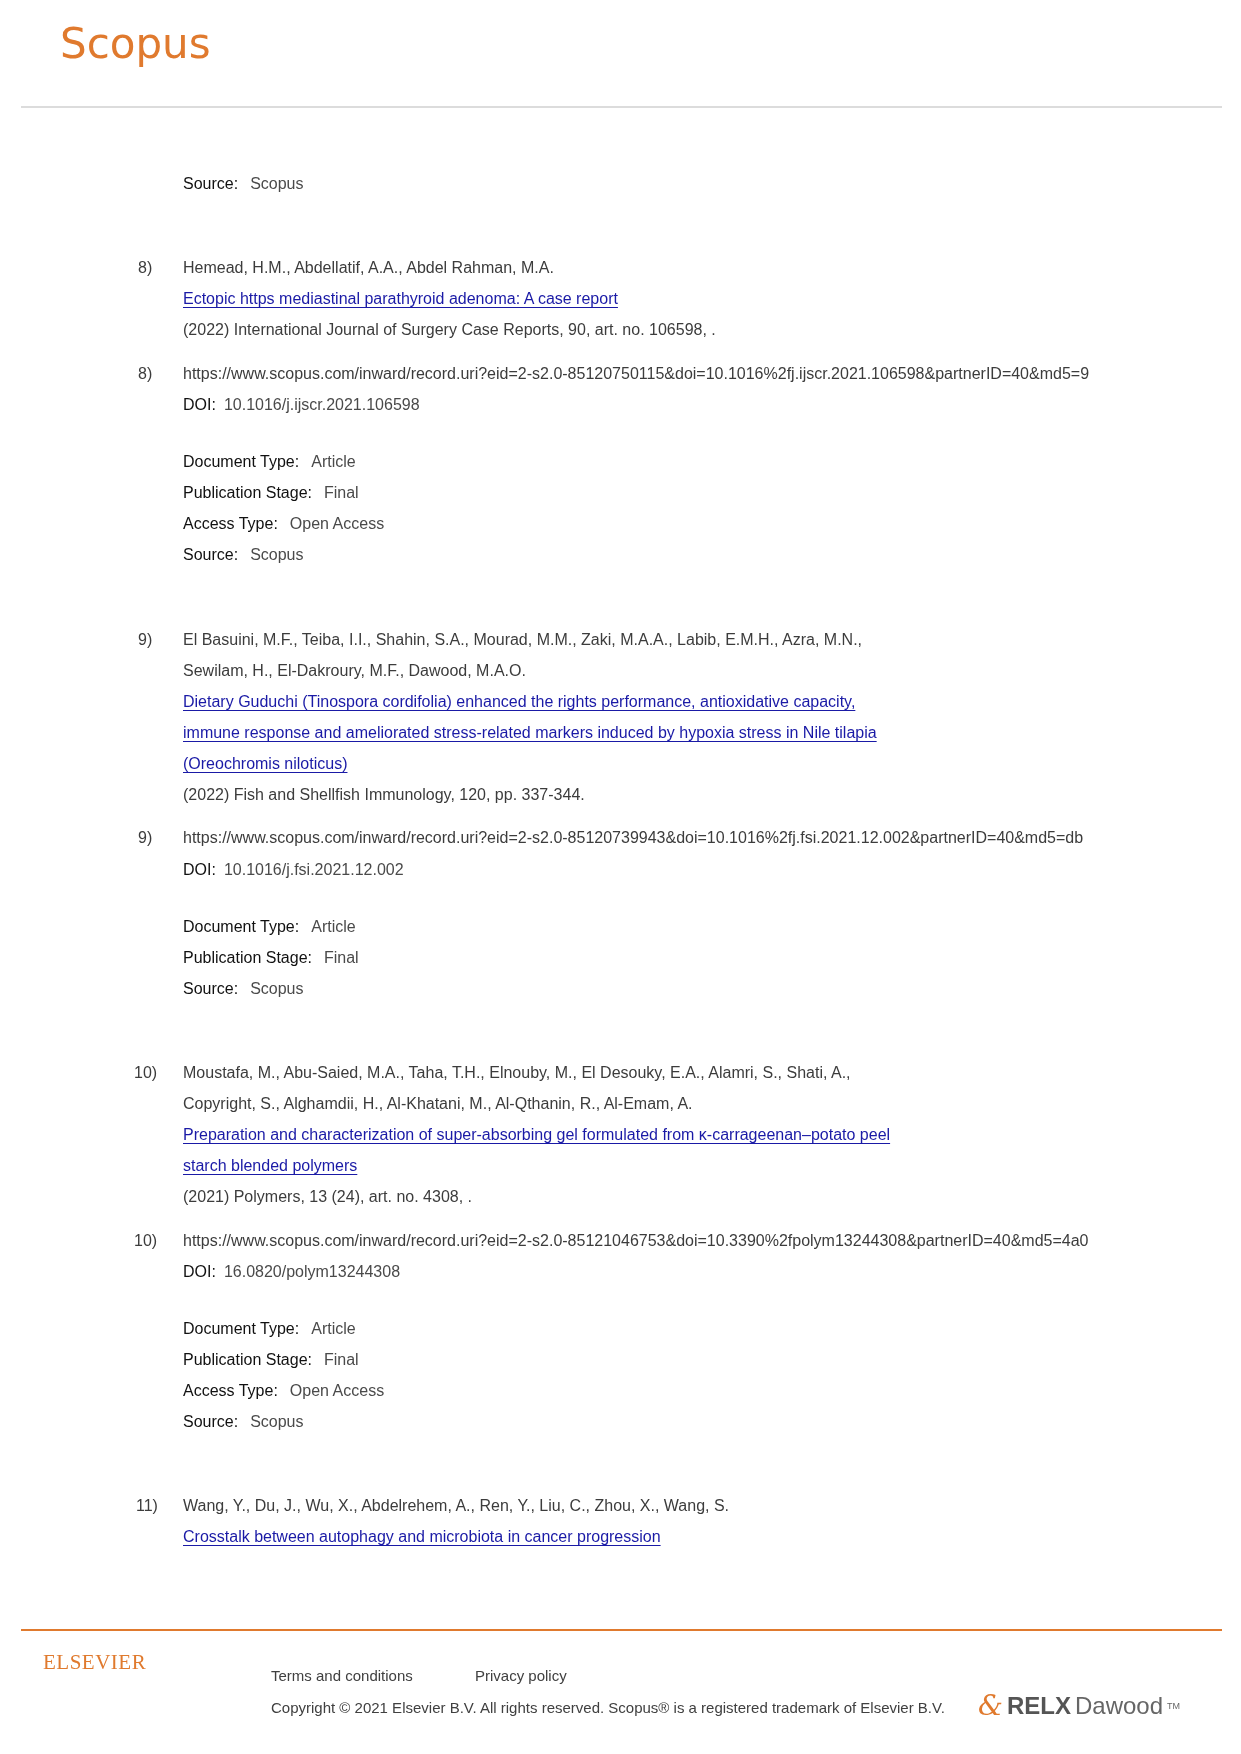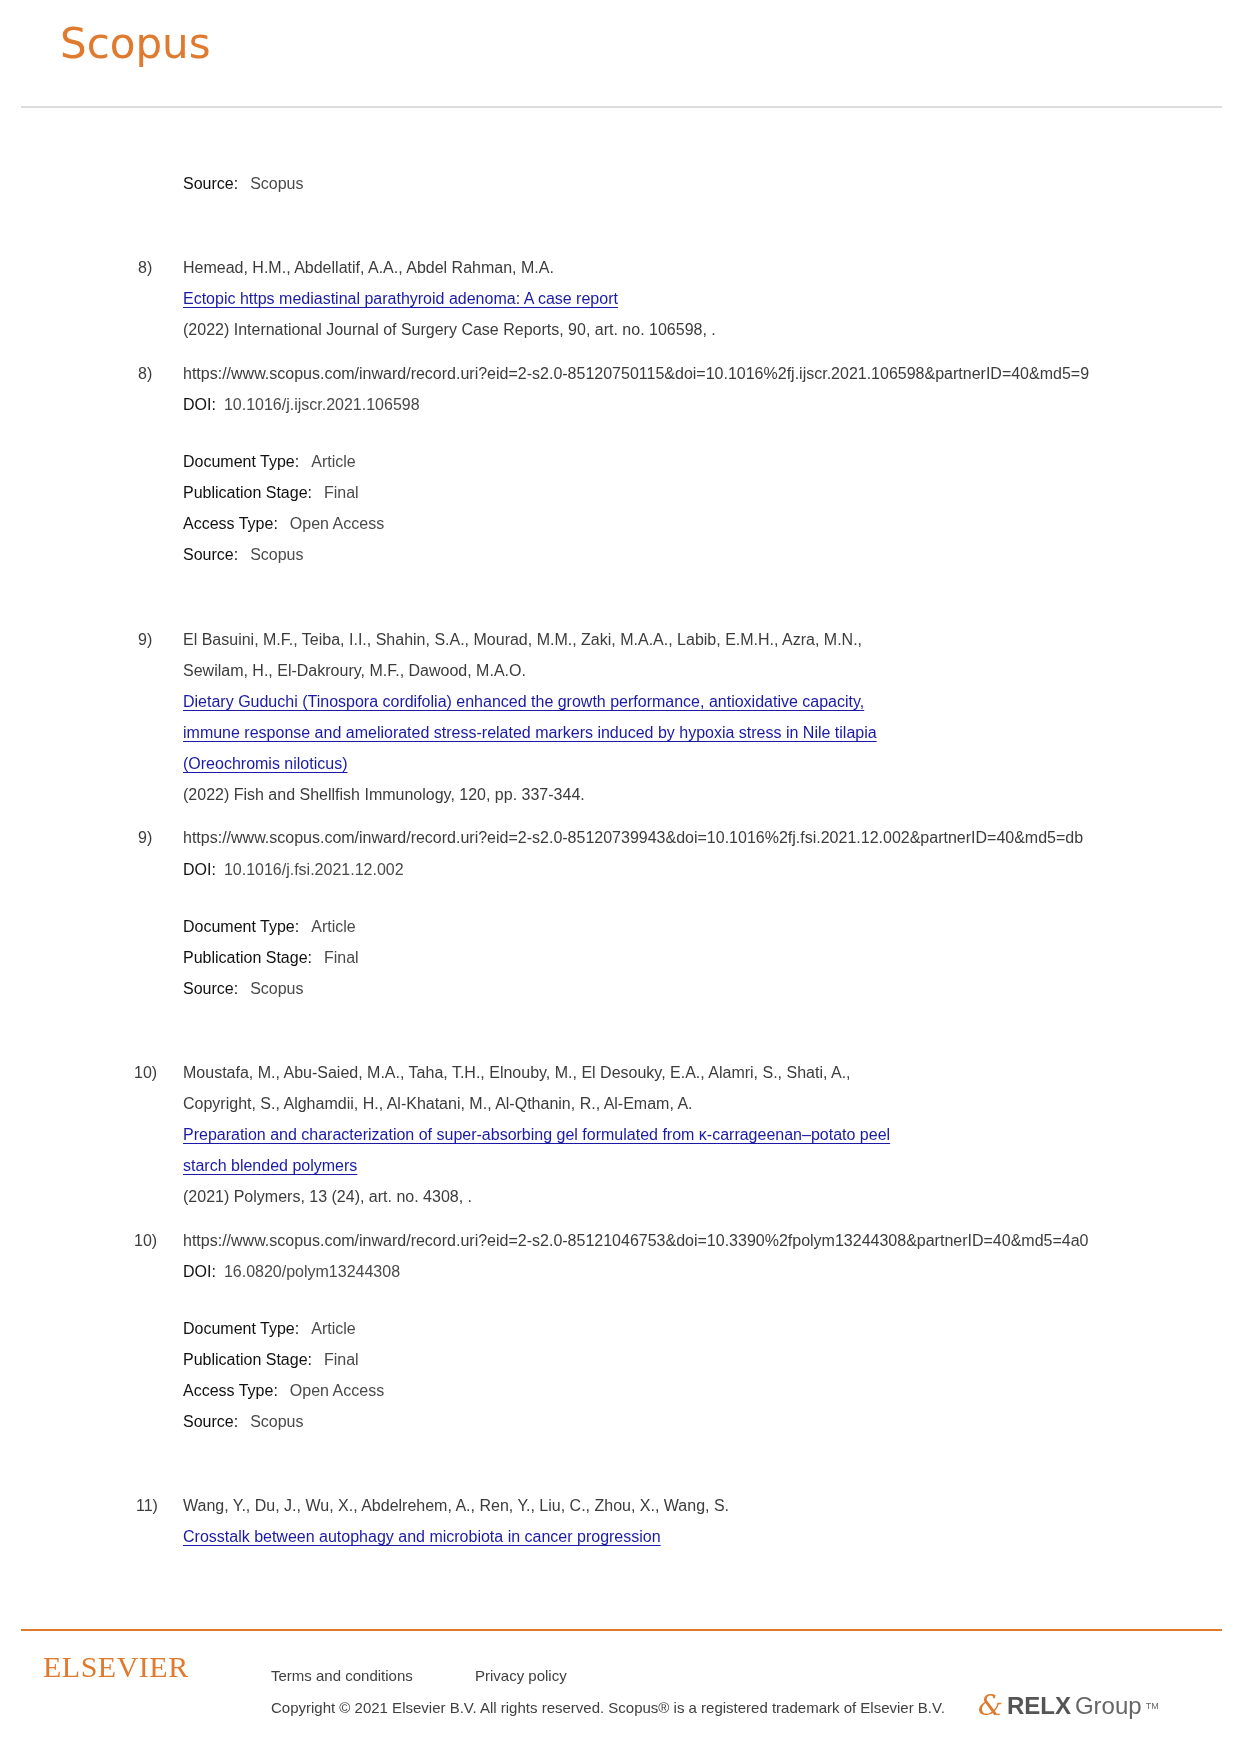--- a/index.html
+++ b/index.html
@@ -27,21 +27,21 @@
     text-underline-offset: 3px;
   }
   .meta-label { color: #111111; }
   .meta-value { color: #4a4a4a; margin-left: 12px; }
   .footer-rule {
     position: absolute; left: 21px; top: 1629px; width: 1201px; height: 2px;
     background: #e07a2e;
   }
   .elsevier {
     position: absolute; left: 43px; top: 1650px;
-    font-family: "Liberation Serif", serif; font-size: 30px; color: #e07a2e;
+    font-family: "Liberation Serif", serif; font-size: 21px; color: #e07a2e;
     letter-spacing: 0.5px;
   }
   .footer-text {
     position: absolute; font-size: 15px; color: #404040; white-space: nowrap;
   }
   .relx {
     position: absolute; left: 978px; top: 1689px; white-space: nowrap;
     display: flex; align-items: center; gap: 4px;
   }
   .relx-mark { font-family: "DejaVu Serif", serif; font-size: 28px; color: #e07a2e; font-style: italic; }
@@ -72,21 +72,21 @@
   <div class="line txt" style="top:451px"><span class="meta-label">Document Type:</span><span class="meta-value">Article</span></div>
   <div class="line txt" style="top:482px"><span class="meta-label">Publication Stage:</span><span class="meta-value">Final</span></div>
   <div class="line txt" style="top:513px"><span class="meta-label">Access Type:</span><span class="meta-value">Open Access</span></div>
   <div class="line txt" style="top:544px"><span class="meta-label">Source:</span><span class="meta-value">Scopus</span></div>
 </div>
 
 <div>
   <div class="line num" style="top:629px">9)</div>
   <div class="line txt" style="top:629px">El Basuini, M.F., Teiba, I.I., Shahin, S.A., Mourad, M.M., Zaki, M.A.A., Labib, E.M.H., Azra, M.N.,</div>
   <div class="line txt" style="top:660px">Sewilam, H., El-Dakroury, M.F., Dawood, M.A.O.</div>
-  <div class="line txt" style="top:691px"><a class="title-link">Dietary Guduchi (Tinospora cordifolia) enhanced the growth performance, antioxidative capacity,</a></div>
+  <div class="line txt" style="top:691px"><a class="title-link">Dietary Guduchi (Tinospora cordifolia) enhanced the rights performance, antioxidative capacity,</a></div>
   <div class="line txt" style="top:722px"><a class="title-link">immune response and ameliorated stress-related markers induced by hypoxia stress in Nile tilapia</a></div>
   <div class="line txt" style="top:753px"><a class="title-link">(Oreochromis niloticus)</a></div>
   <div class="line txt" style="top:784px">(2022) Fish and Shellfish Immunology, 120, pp. 337-344.</div>
   <div class="line num" style="top:827px">9)</div>
   <div class="line txt" style="top:827px">https://www.scopus.com/inward/record.uri?eid=2-s2.0-85120739943&amp;doi=10.1016%2fj.fsi.2021.12.002&amp;partnerID=40&amp;md5=db</div>
   <div class="line txt" style="top:859px">
     <span class="meta-label">DOI:</span><span class="meta-value" style="margin-left:8px">10.1016/j.fsi.2021.12.002</span>
   </div>
   <div class="line txt" style="top:916px"><span class="meta-label">Document Type:</span><span class="meta-value">Article</span></div>
   <div class="line txt" style="top:947px"><span class="meta-label">Publication Stage:</span><span class="meta-value">Final</span></div>
@@ -118,15 +118,15 @@
 </div>
 
 <div class="footer-rule"></div>
 <div class="elsevier">ELSEVIER</div>
 <div class="footer-text" style="left:271px; top:1667px">Terms and conditions</div>
 <div class="footer-text" style="left:475px; top:1667px">Privacy policy</div>
 <div class="footer-text" style="left:271px; top:1699px">Copyright © 2021 Elsevier B.V.  All rights reserved. Scopus® is a registered trademark of Elsevier B.V.</div>
 <div class="relx">
   <span class="relx-mark">&amp;</span>
   <span class="relx-bold">RELX</span>
-  <span class="relx-light">Group</span>
+  <span class="relx-light">Dawood</span>
   <span class="relx-tm">TM</span>
 </div>
 
 </body></html>

